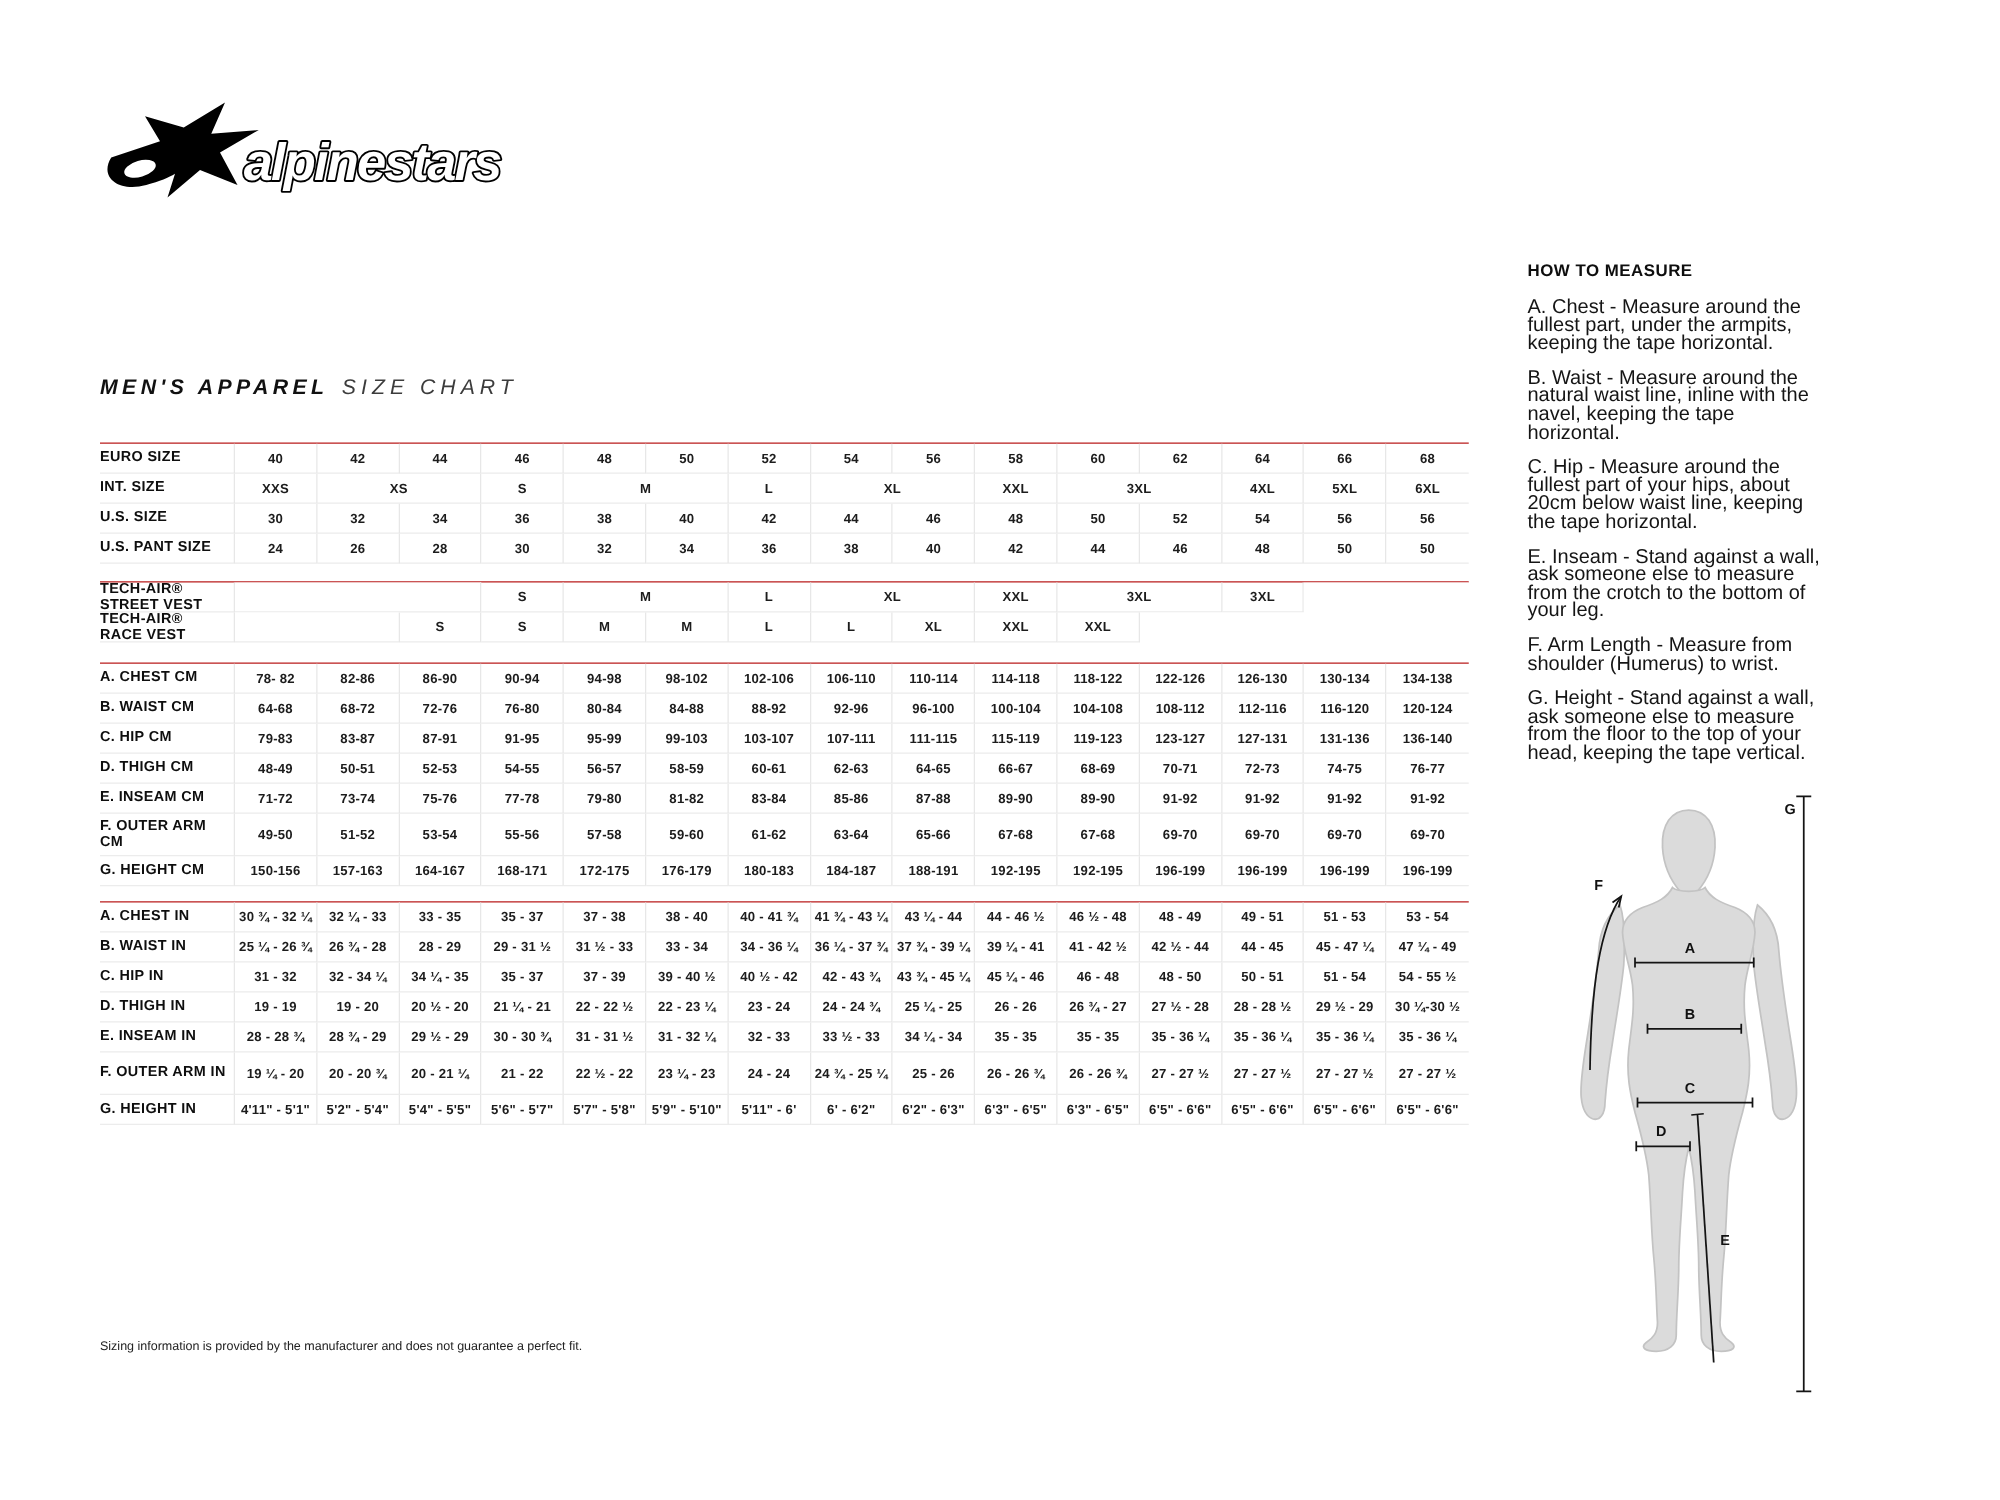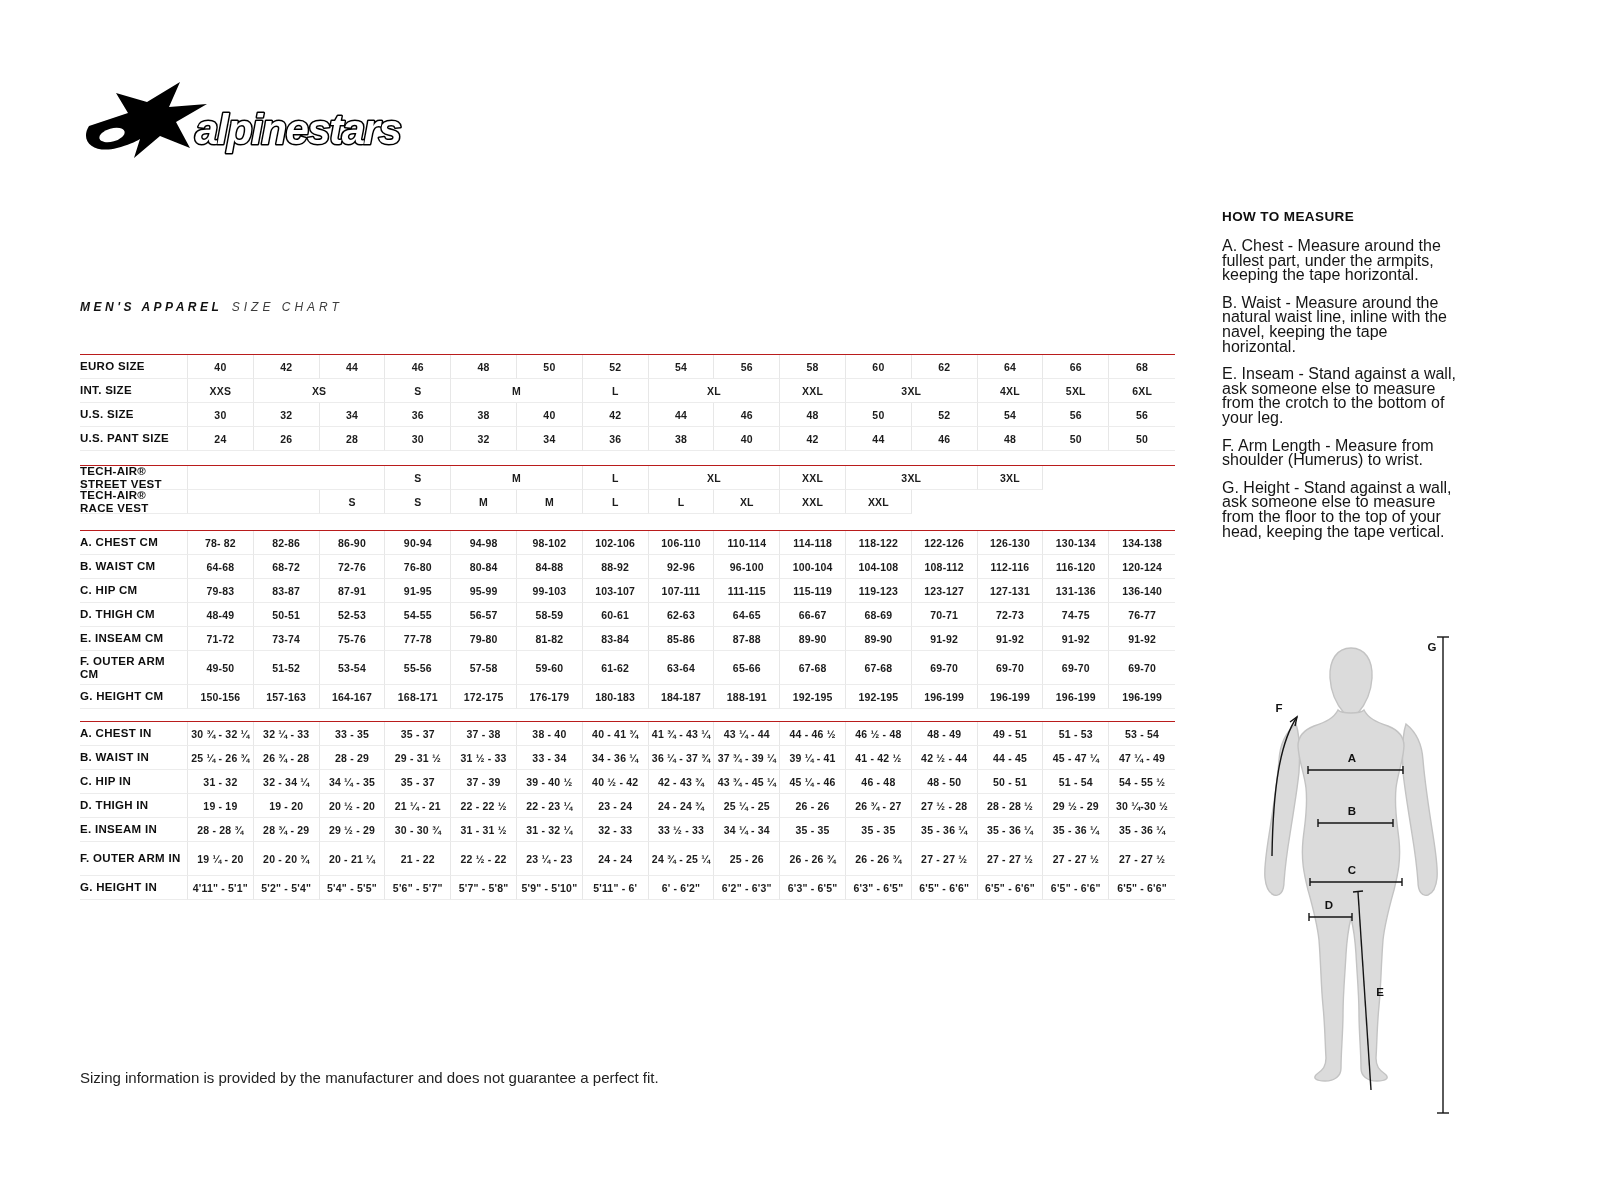--- a/index.html
+++ b/index.html
@@ -5,21 +5,21 @@
   * { margin:0; padding:0; box-sizing:border-box; }
   html,body { background:#ffffff; }
   body {
     position:relative; width:1600px; height:1200px;
     font-family:"Liberation Sans","DejaVu Sans",sans-serif;
     color:#1a1a1a; overflow:hidden;
   }
   
   .logo { position:absolute; left:83px; top:80px; width:350px; height:90px; }
   
-  .title { position:absolute; left:80px; top:300px; font-size:12px; font-style:italic; white-space:nowrap; }
+  .title { position:absolute; left:80px; top:300px; font-size:17px; font-style:italic; white-space:nowrap; }
   .title .t1 { font-weight:bold; letter-spacing:3.5px; color:#111; }
   .title .t2 { font-weight:400; letter-spacing:4px; color:#3c3c3c; margin-left:6px; }
   
   .size-table { position:absolute; left:80px; top:354px; width:1095px; }
   .sec { border-top:1px solid #b91c1c; }
   .trow { display:grid; grid-template-columns:108px repeat(15,1fr); }
   .trow > div {
     display:flex; align-items:center; justify-content:center;
     height:24px; border-right:1px solid #e7e7e7; border-bottom:1px solid #ececec;
     font-size:10.5px; font-weight:bold; color:#1c1c1c; letter-spacing:0.2px;
@@ -37,21 +37,21 @@
   .spacer { height:14px; }
   .spacer.s16 { height:16px; }
   .spacer.s12 { height:12px; }
   
   .howto { position:absolute; left:1222px; top:196px; width:236px; }
   .howto h3 { font-size:13.5px; font-weight:bold; letter-spacing:0.4px; color:#0e0e0e; margin-bottom:15px;margin-top:13px; }
   .howto p { font-size:16px; line-height:14.6px; color:#151515; margin-bottom:13px; }
   
   .figure { position:absolute; left:1230px; top:620px; width:330px; height:510px; }
   
-  .disclaimer { position:absolute; left:80px; top:1069px; font-size:15px; line-height:17.5px; color:#222; }
+  .disclaimer { position:absolute; left:80px; top:1069px; font-size:10px; line-height:17.5px; color:#222; }
 </style>
 </head>
 <body>
 
 <svg class="logo" viewBox="0 0 350 90">
   <g>
     <path fill="#000" d="M 97 2 L 64 22 L 33 13 L 45 33 L 6 46
       C -4 62, 12 74, 34 68 C 45 65, 52 62, 57 59
       L 51 78 L 77 56 L 107 68 L 93 42 L 124 24 L 86 27 Z"></path>
     <ellipse cx="29" cy="55" rx="13" ry="6.5" fill="#fff" transform="rotate(-16 29 55)"></ellipse>
@@ -422,20 +422,21 @@
         <div>6'5" - 6'6"</div>
       </div>
     </div>
   </div>
 
 <div class="howto">
   <h3>HOW TO MEASURE</h3>
   <div id="howto-items">
       <p>A. Chest - Measure around the fullest part, under the armpits, keeping the tape horizontal.</p>
       <p>B. Waist - Measure around the natural waist line, inline with the navel, keeping the tape horizontal.</p>
+      <p>C. Hip - Measure around the fullest part of your hips, about 20cm below waist line, keeping the tape horizontal.</p>
       <p>E. Inseam - Stand against a wall, ask someone else to measure from the crotch to the bottom of your leg.</p>
       <p>F. Arm Length - Measure from shoulder (Humerus) to wrist.</p>
       <p>G. Height - Stand against a wall, ask someone else to measure from the floor to the top of your head, keeping the tape vertical.</p>
     </div>
 </div>
 
 <svg class="figure" viewBox="0 0 330 510">
   <g fill="#dbdbdb" stroke="#c3c3c3" stroke-width="1.4">
 
     <path d="M 66 104 C 56 112, 50 124, 49 140 C 47 164, 43 190, 39 215

